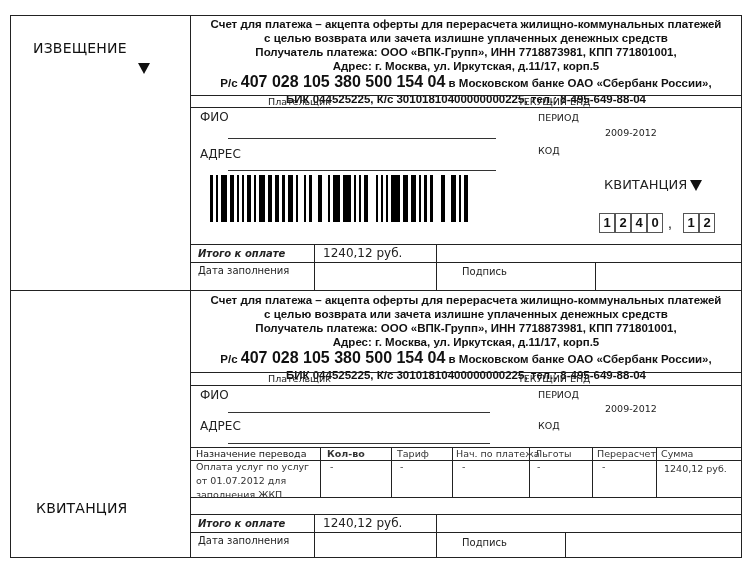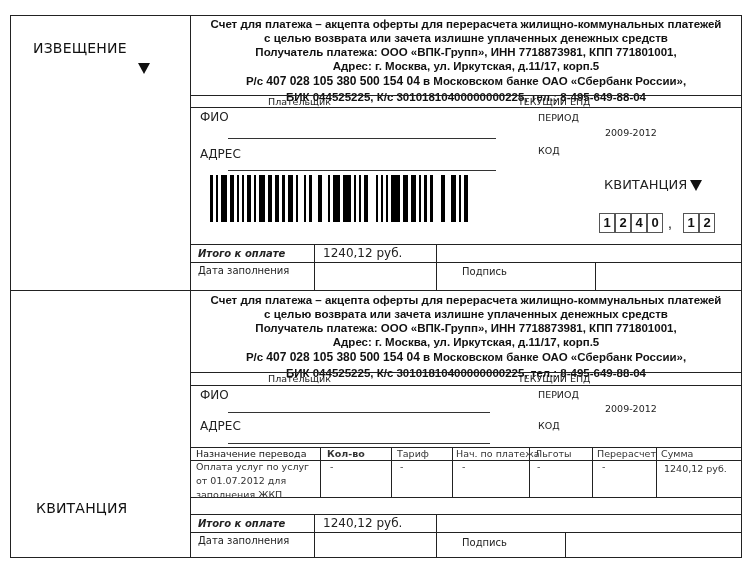--- a/index.html
+++ b/index.html
@@ -1,20 +1,20 @@
 <!DOCTYPE html>
 <html><head>
 <meta charset="utf-8">
 <style>
   html, body { margin:0; padding:0; background:#ffffff; }
   body { width:750px; height:576px; position:relative; overflow:hidden; font-family:"Liberation Sans", sans-serif; color:#111; }
   .abs { position:absolute; }
   .line { position:absolute; background:#222; }
   .hdr { position:absolute; left:190px; width:552px; text-align:center; font-family:"Liberation Sans", sans-serif; font-weight:bold; font-size:11.5px; line-height:14px; color:#111; }
-  .hdr .big { font-size:12px; }
+  .hdr .big { font-size:16px; }
   .lbl { position:absolute; font-family:"DejaVu Sans", sans-serif; font-size:10px; color:#222; }
   .bold { font-weight:normal; }
   .sidelabel { position:absolute; font-family:"DejaVu Sans", sans-serif; font-size:14px; color:#111; letter-spacing:0.2px; }
   .tri { position:absolute; width:0; height:0; border-left:6px solid transparent; border-right:6px solid transparent; border-top:11px solid #111; }
   .uline { position:absolute; height:1px; background:#333; }
   .digit { position:absolute; top:213px; width:14px; height:18px; border:1px solid #555; font-family:"Liberation Sans", sans-serif; font-weight:bold; font-size:13px; text-align:center; line-height:18px; }
   .barcode { position:absolute; left:210px; top:175px; height:47px; display:flex; align-items:stretch; }
   .barcode span { display:block; background:#000; margin-right:3px; }
   .tcell { position:absolute; font-family:"DejaVu Sans", sans-serif; font-size:9.5px; color:#333; line-height:14px; }
   .italic-b { font-style:italic; font-weight:bold; }

